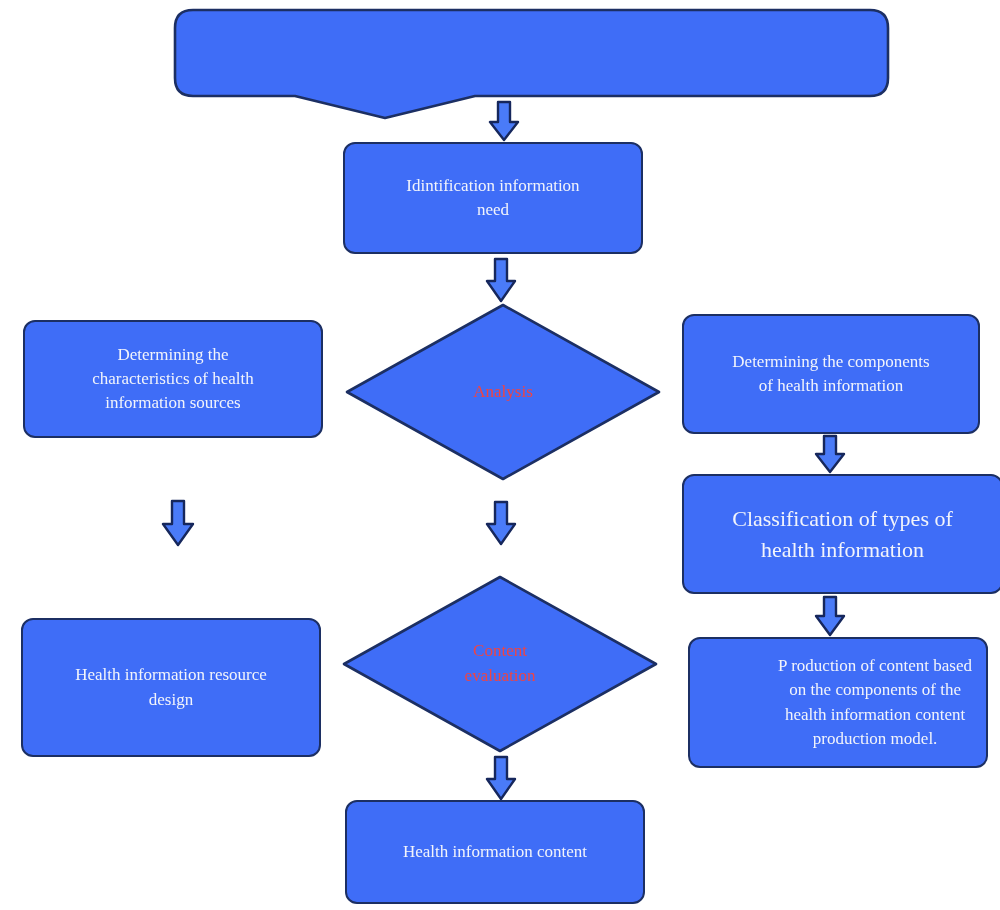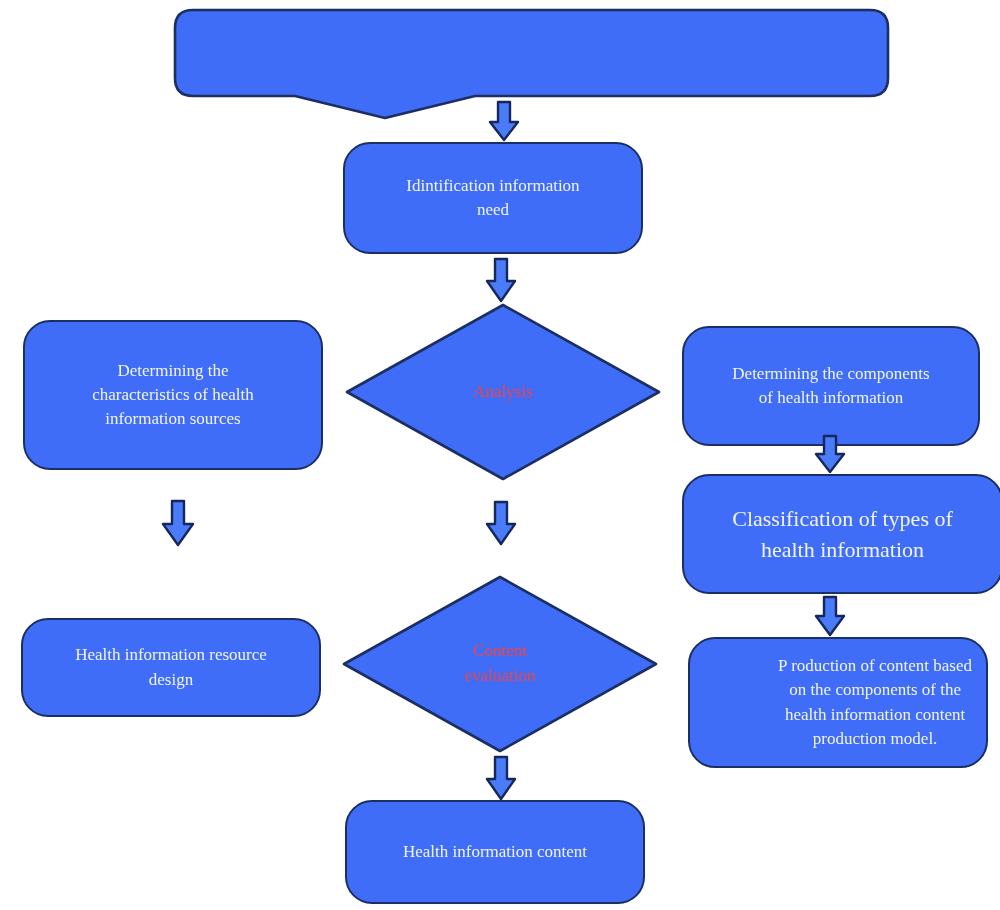--- a/index.html
+++ b/index.html
@@ -25,21 +25,21 @@
     justify-content: center;
     text-align: center;
     color: #f2f4fb;
     line-height: 1.42;
     z-index: 2;
     -webkit-font-smoothing: antialiased;
   }
   .rect {
     background: #3f6df7;
     border: 2.5px solid #1c2f63;
-    border-radius: 27px;
+    border-radius: 12px;
   }
   .node .label {
     display: block;
     padding: 0 14px;
     white-space: pre-line;
   }
   
   .shape-svg {
     position: absolute;
     z-index: 1;
@@ -92,31 +92,31 @@
     <path d="M 11 2 L 23 2 L 23 24 L 31 24 L 17 44 L 3 24 L 11 24 Z" fill="#4a7bf8" stroke="#16275c" stroke-width="2.4" stroke-linejoin="round"></path>
   </svg>
 
   <svg class="shape-svg" style="left:344px; top:302px; width:318px; height:180px;" viewBox="0 0 318 180">
     <polygon points="159,3 315,90 159,177 3,90" fill="#3f6df7" stroke="#1c2f63" stroke-width="2.6" stroke-linejoin="round"></polygon>
   </svg>
   <div class="diamond-text" style="left:344px; top:302px; width:318px; height:180px; font-size:17px;">
     <span>Analysis</span>
   </div>
 
-  <div class="node rect" style="left:23px; top:320px; width:300px; height:150px; font-size:17px;font-family:Liberation Serif, serif;">
+  <div class="node rect" style="left:23px; top:320px; width:300px; height:118px; font-size:17px;font-family:Liberation Serif, serif;">
     <span class="label">Determining the
 characteristics of health
 information sources</span>
   </div>
 
   <svg class="arrow-svg" style="left:160px; top:499px; width:36px; height:48px;" viewBox="0 0 36 48">
     <path d="M 12 2 L 24 2 L 24 25 L 33 25 L 18 46 L 3 25 L 12 25 Z" fill="#4a7bf8" stroke="#16275c" stroke-width="2.4" stroke-linejoin="round"></path>
   </svg>
 
-  <div class="node rect" style="left:682px; top:314px; width:298px; height:120px; font-size:17px;margin-top:12px;">
+  <div class="node rect" style="left:682px; top:314px; width:298px; height:120px; font-size:17px;">
     <span class="label">Determining the components
 of health information</span>
   </div>
 
   <svg class="arrow-svg" style="left:813px; top:434px; width:34px; height:40px;" viewBox="0 0 34 40">
     <path d="M 11 2 L 23 2 L 23 20 L 31 20 L 17 38 L 3 20 L 11 20 Z" fill="#4a7bf8" stroke="#16275c" stroke-width="2.4" stroke-linejoin="round"></path>
   </svg>
 
   <div class="node rect" style="left:682px; top:474px; width:321px; height:120px; font-size:22px;justify-content:center;">
     <span class="label">Classification of types of
@@ -132,21 +132,21 @@
   </svg>
 
   <svg class="shape-svg" style="left:341px; top:574px; width:318px; height:180px;" viewBox="0 0 318 180">
     <polygon points="159,3 315,90 159,177 3,90" fill="#3f6df7" stroke="#1c2f63" stroke-width="2.6" stroke-linejoin="round"></polygon>
   </svg>
   <div class="diamond-text" style="left:341px; top:574px; width:318px; height:180px; font-size:17px;">
     <span>Content
 evaluation</span>
   </div>
 
-  <div class="node rect" style="left:21px; top:618px; width:300px; height:99px; font-size:17px;">
+  <div class="node rect" style="left:21px; top:618px; width:300px; height:139px; font-size:17px;">
     <span class="label">Health information resource
 design</span>
   </div>
 
   <div class="node rect" style="left:688px; top:637px; width:300px; height:131px; font-size:17px;justify-content:flex-end;">
     <span class="label">P roduction of content based
 on the components of the
 health information content
 production model.</span>
   </div>

